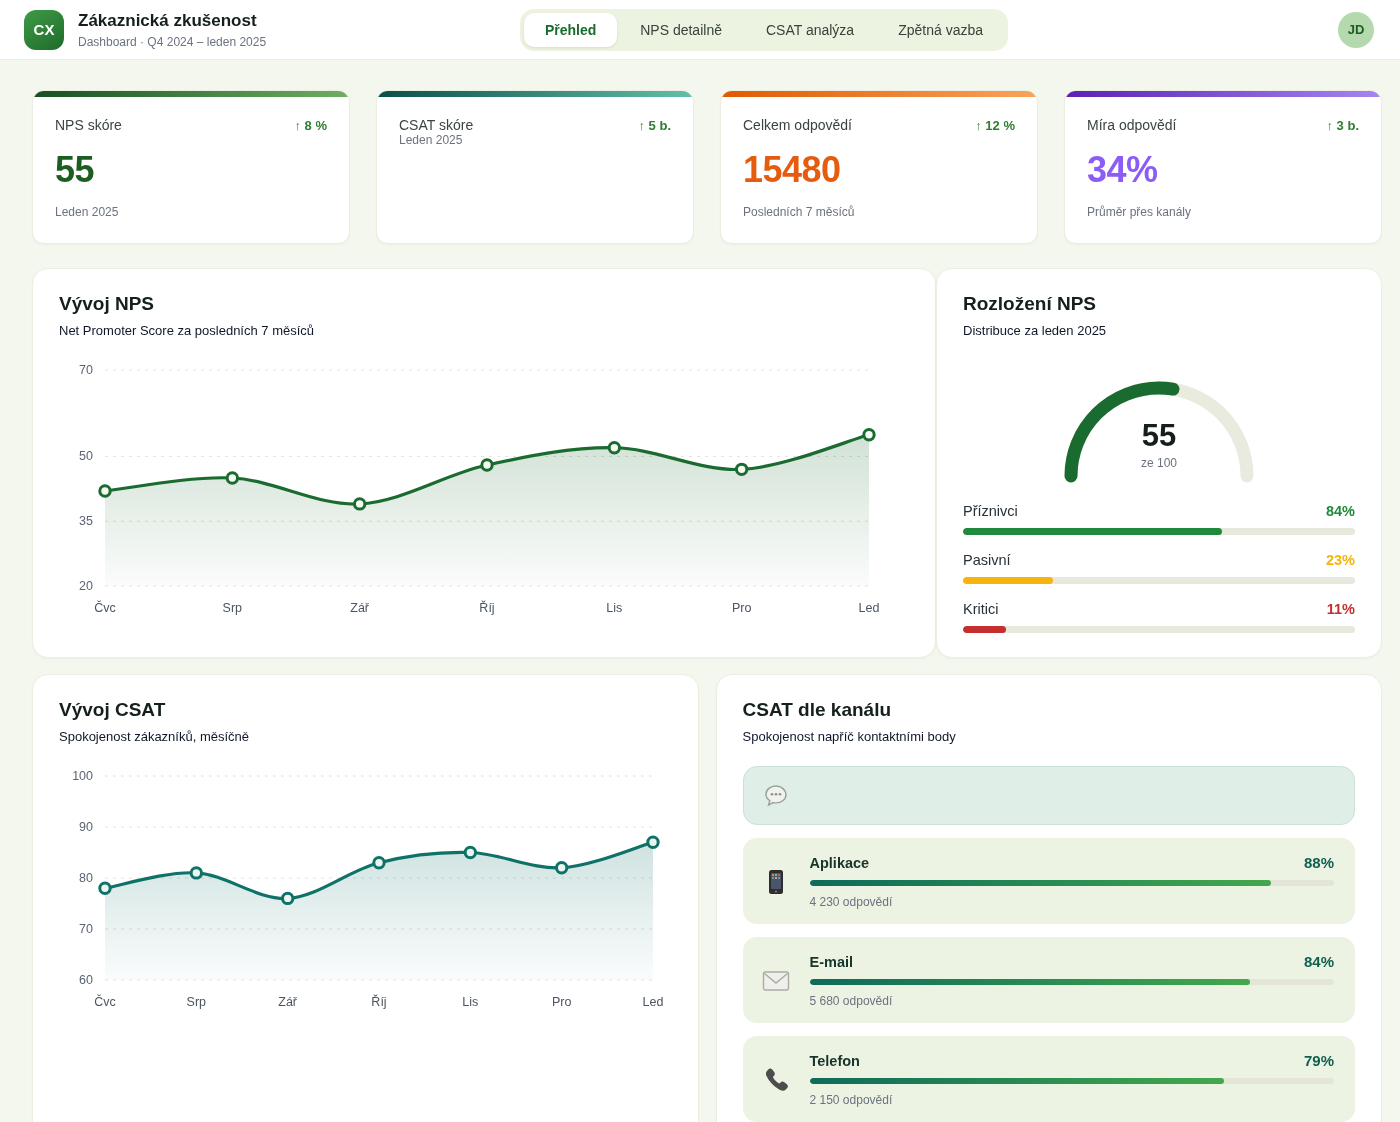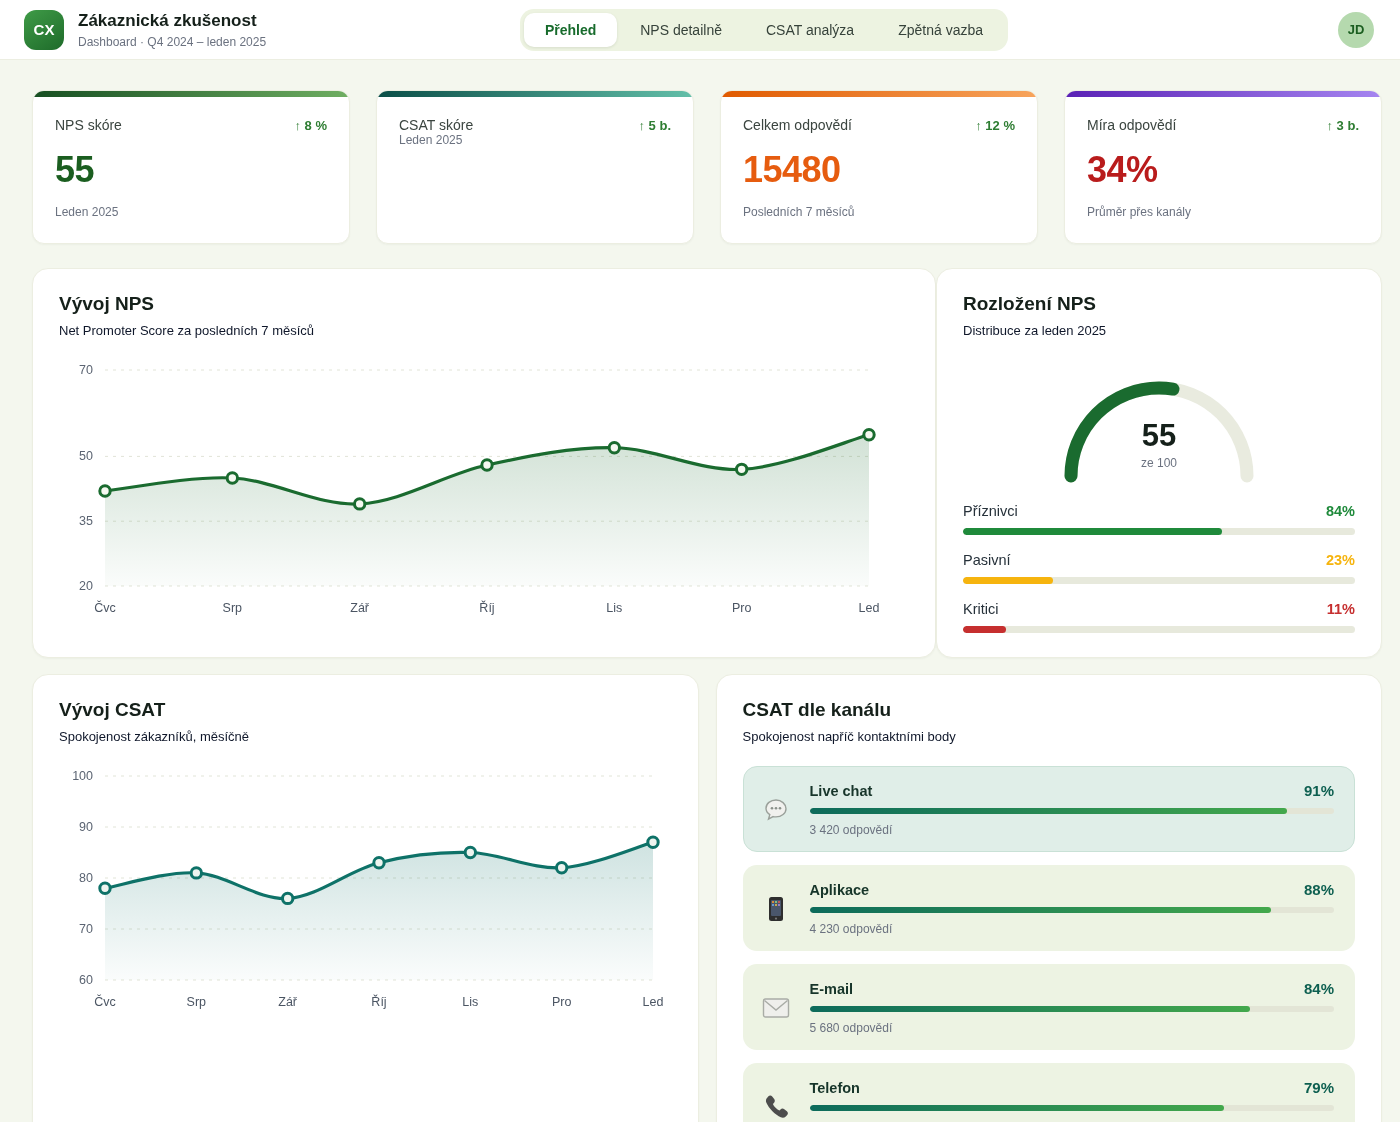--- a/index.html
+++ b/index.html
@@ -119,21 +119,21 @@
         <div class="kpi-caption">Posledních 7 měsíců</div>
       </div>
     </div>
     <div class="kpi-card">
       <div class="kpi-accent" style="background: linear-gradient(90deg, rgb(90, 33, 181), rgb(165, 133, 240));"></div>
       <div class="kpi-body">
         <div class="kpi-top">
           <span class="kpi-label">Míra odpovědí</span>
           <span class="kpi-trend"><span>↑</span> <span>3 b.</span></span>
         </div>
-        <div class="kpi-value" style="color: #b91c1c;">34%</div>
+        <div class="kpi-value" style="color: #8b5cf6;">34%</div>
         <div class="kpi-caption">Průměr přes kanály</div>
       </div>
     </div>
   </div>
 
   <div class="grid-mid">
     <div class="panel">
       <div class="panel-title">Vývoj NPS</div>
       <div class="panel-sub">Net Promoter Score za posledních 7 měsíců</div>
       <div class="chart-wrap">
@@ -262,30 +262,20 @@
 
         <div class="chan-row highlight">
           <div class="chan-icon">
             <svg width="28" height="28" viewBox="0 0 28 28">
                 <path d="M14 4c-5.5 0-10 3.6-10 8.2 0 2.6 1.5 4.9 3.8 6.4L6.5 23l4.6-2.4c.9.2 1.9.3 2.9.3 5.5 0 10-3.6 10-8.2S19.5 4 14 4z" fill="#f1f1ee" stroke="#9aa09a" stroke-width="1.4"></path>
                 <circle cx="10" cy="12.2" r="1.3" fill="#8a908a"></circle>
                 <circle cx="14" cy="12.2" r="1.3" fill="#8a908a"></circle>
                 <circle cx="18" cy="12.2" r="1.3" fill="#8a908a"></circle>
               </svg>
           </div>
-          <div class="chan-main">
-            <div class="chan-head">
-              <span class="chan-name">Live chat</span>
-              <span class="chan-pct">91%</span>
-            </div>
-            <div class="chan-track">
-                <div class="chan-fill" style="width: 91%;"></div>
-              </div>
-            <div class="chan-resp">3 420 odpovědí</div>
-          </div>
         </div>
 
         <div class="chan-row">
           <div class="chan-icon">
             <svg width="24" height="28" viewBox="0 0 24 28">
                 <rect x="5" y="2" width="14" height="24" rx="2.5" fill="#2e2e2e"></rect>
                 <rect x="7" y="5" width="10" height="16" rx="1" fill="#4a566b"></rect>
                 <rect x="8" y="6" width="2" height="2" fill="#d98a3a"></rect>
                 <rect x="11" y="6" width="2" height="2" fill="#7ec07e"></rect>
                 <rect x="14" y="6" width="2" height="2" fill="#c05a5a"></rect>

